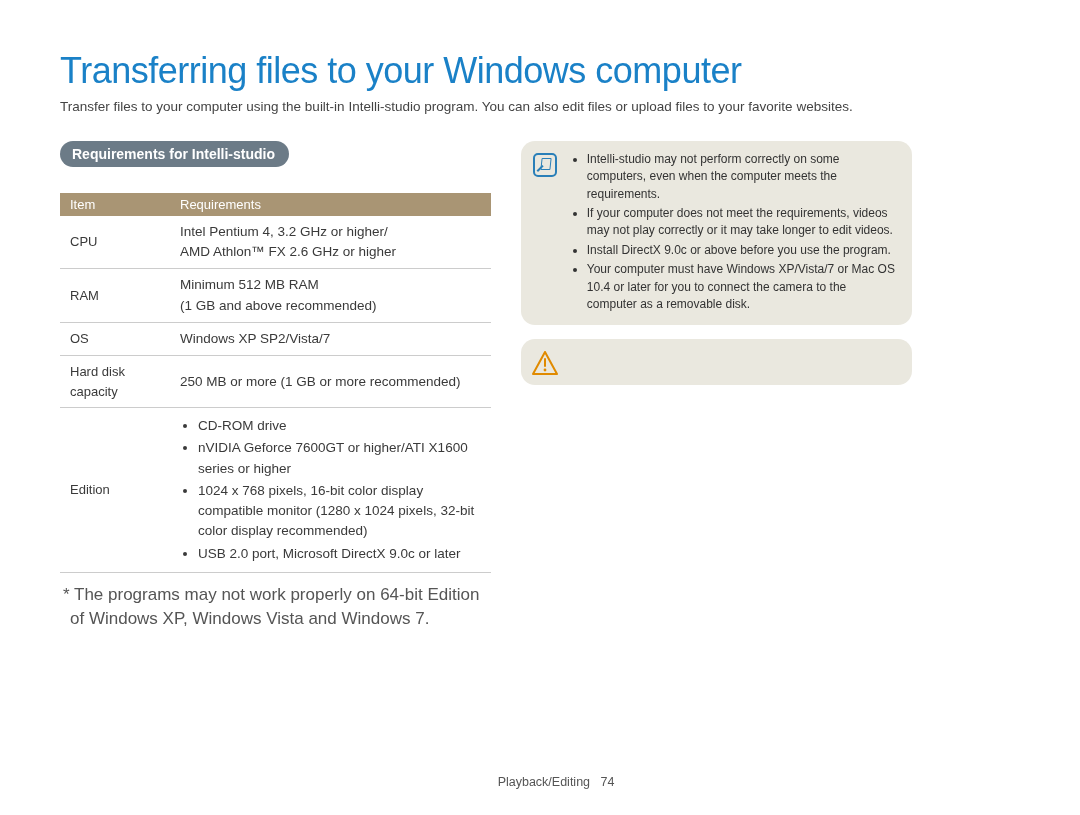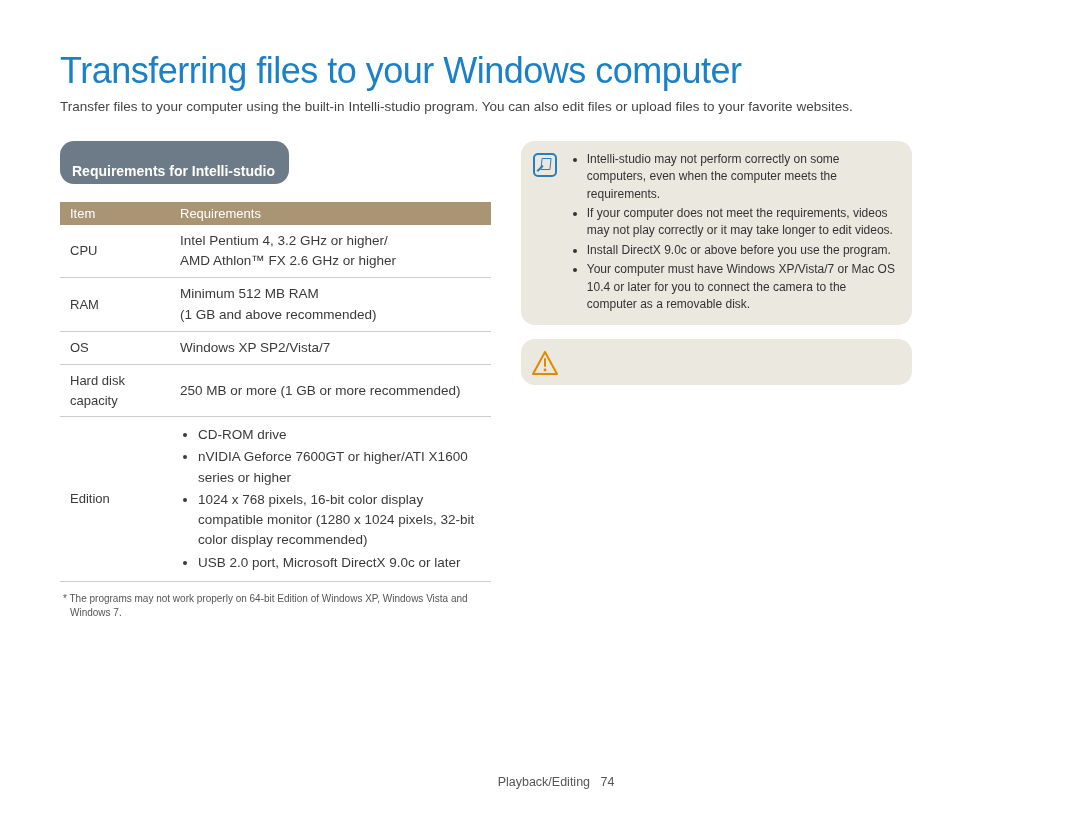--- a/index.html
+++ b/index.html
@@ -37,23 +37,23 @@
   }
   .col-left { width: 490px; }
   .col-right { width: 445px; }
 
   .section-pill {
     display: inline-block;
     background: #6c7b87;
     color: #fff;
     font-size: 14px;
     font-weight: bold;
-    padding: 22px 14px 5px 12px;
+    padding: 5px 14px 5px 12px;
     border-radius: 14px;
-    margin-bottom: 18px;
+    margin-bottom: 26px;
   }
 
   table.req {
     border-collapse: collapse;
     width: 100%;
     font-size: 13.5px;
   }
   table.req th {
     background: #a99574;
     color: #fff;
@@ -74,21 +74,21 @@
   }
   table.req ul {
     margin: 0;
     padding-left: 18px;
   }
   table.req ul li {
     margin: 2px 0;
   }
 
   .footnote {
-    font-size: 10px;
+    font-size: 17px;
     color: #555;
     margin-top: 10px;
     padding-left: 10px;
     text-indent: -7px;
     line-height: 1.4;
   }
 
   .callout {
     background: #eae8df;
     border-radius: 14px;

